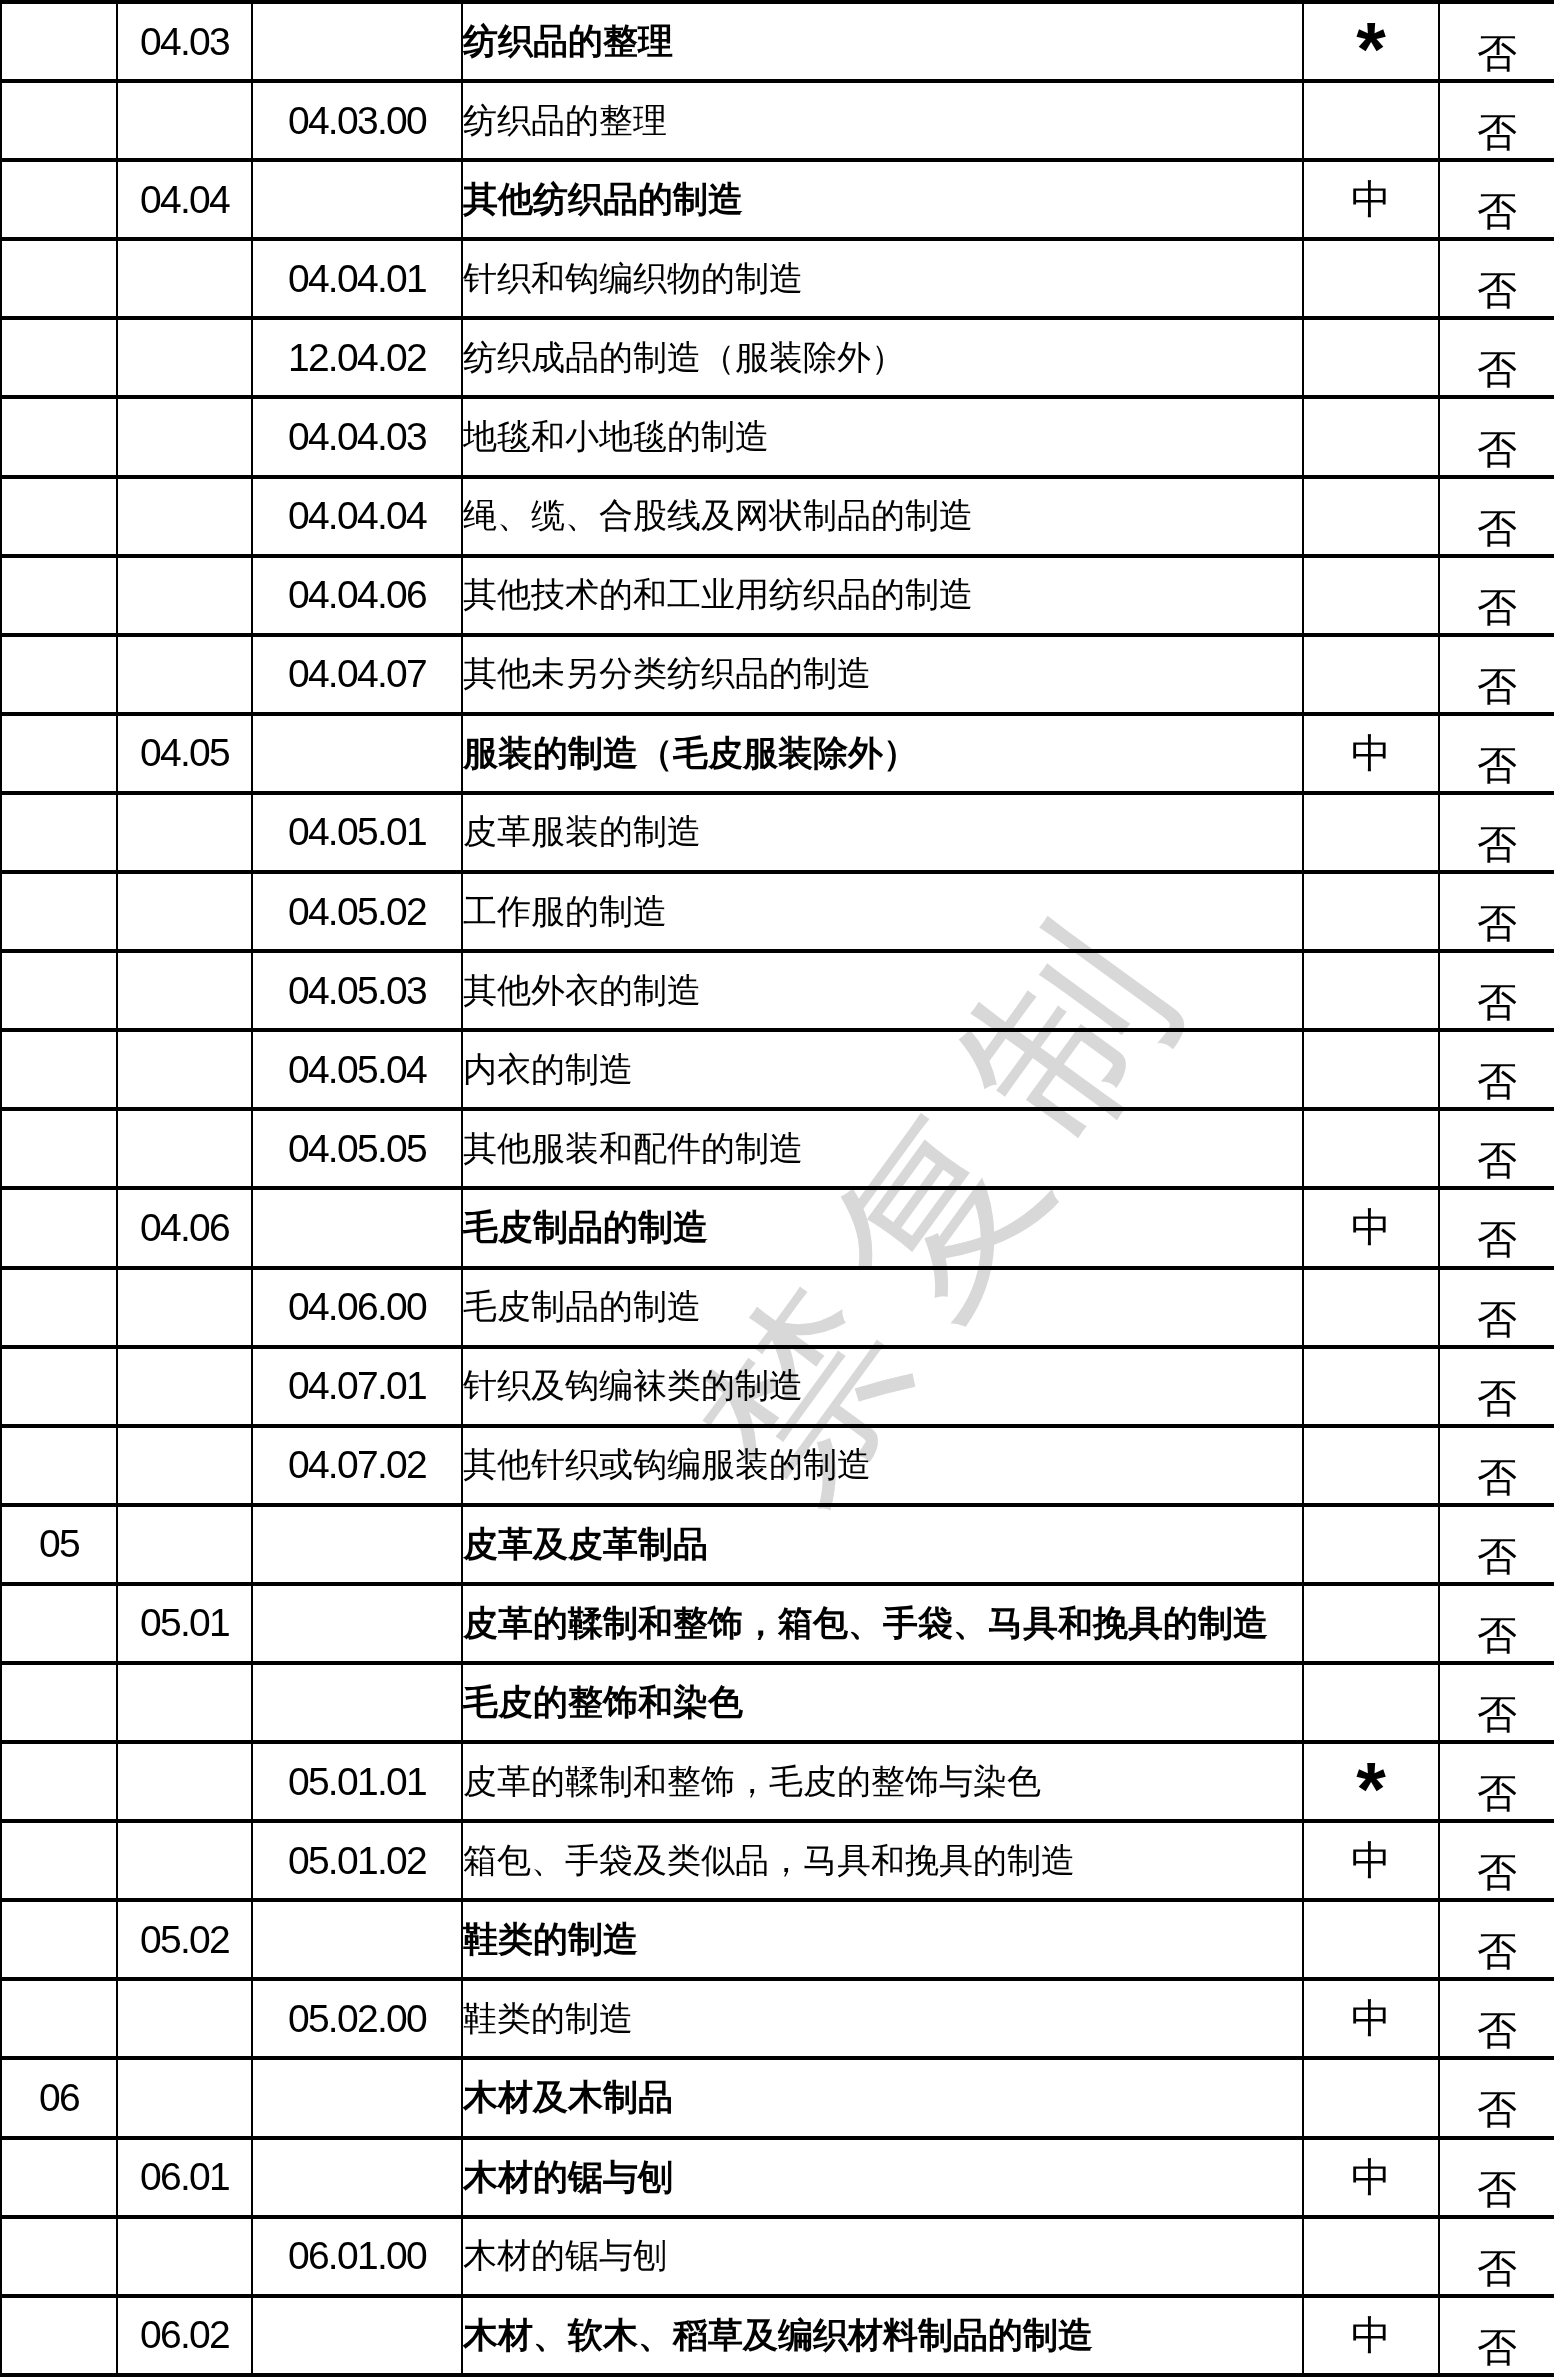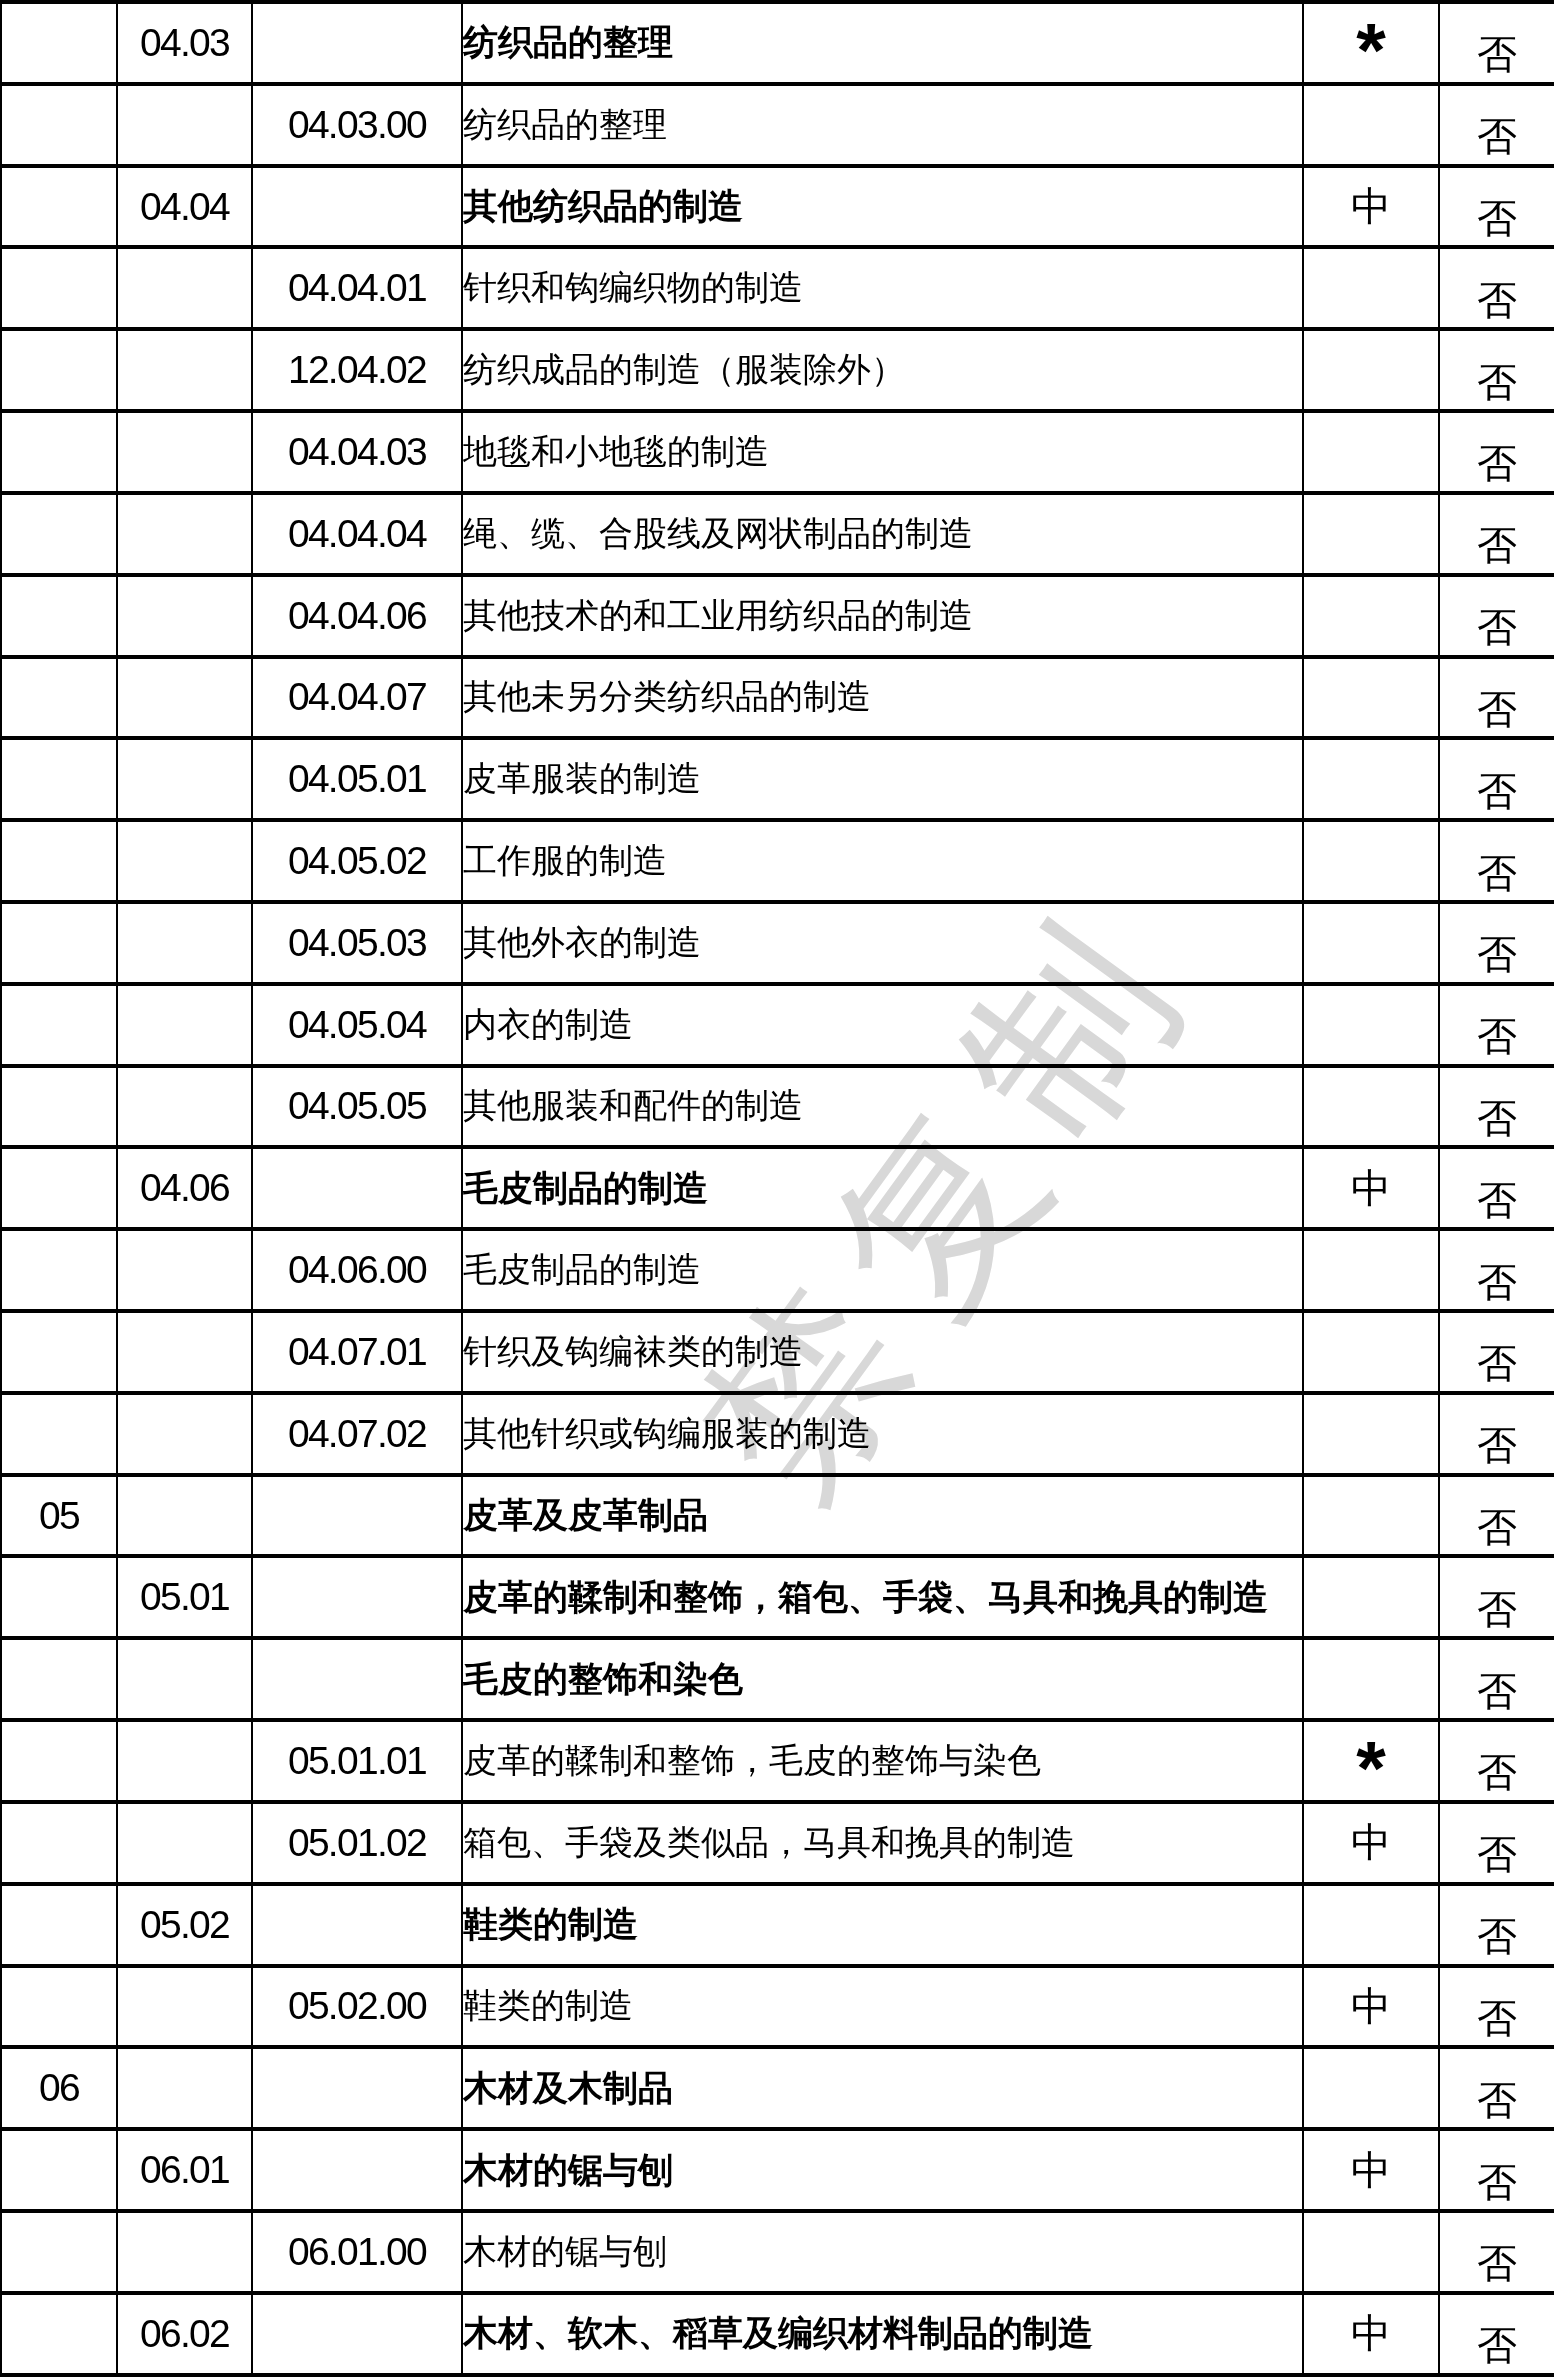--- a/index.html
+++ b/index.html
@@ -166,20 +166,28 @@
           <td class="cell-no"><span>否</span></td>
         </tr>
         <tr>
           <td class="cell-code"><span></span></td>
           <td class="cell-code cell-l2"><span></span></td>
           <td class="cell-code"><span>04.04.07</span></td>
           <td class="cell-desc"><span>其他未另分类纺织品的制造</span></td>
           <td class="cell-mark"><span></span></td>
           <td class="cell-no"><span>否</span></td>
         </tr>
+        <tr class="bold-row">
+          <td class="cell-code"><span></span></td>
+          <td class="cell-code cell-l2"><span>04.05</span></td>
+          <td class="cell-code"><span></span></td>
+          <td class="cell-desc"><span>服装的制造（毛皮服装除外）</span></td>
+          <td class="cell-mark"><span>中</span></td>
+          <td class="cell-no"><span>否</span></td>
+        </tr>
         <tr>
           <td class="cell-code"><span></span></td>
           <td class="cell-code cell-l2"><span></span></td>
           <td class="cell-code"><span>04.05.01</span></td>
           <td class="cell-desc"><span>皮革服装的制造</span></td>
           <td class="cell-mark"><span></span></td>
           <td class="cell-no"><span>否</span></td>
         </tr>
         <tr>
           <td class="cell-code"><span></span></td>

